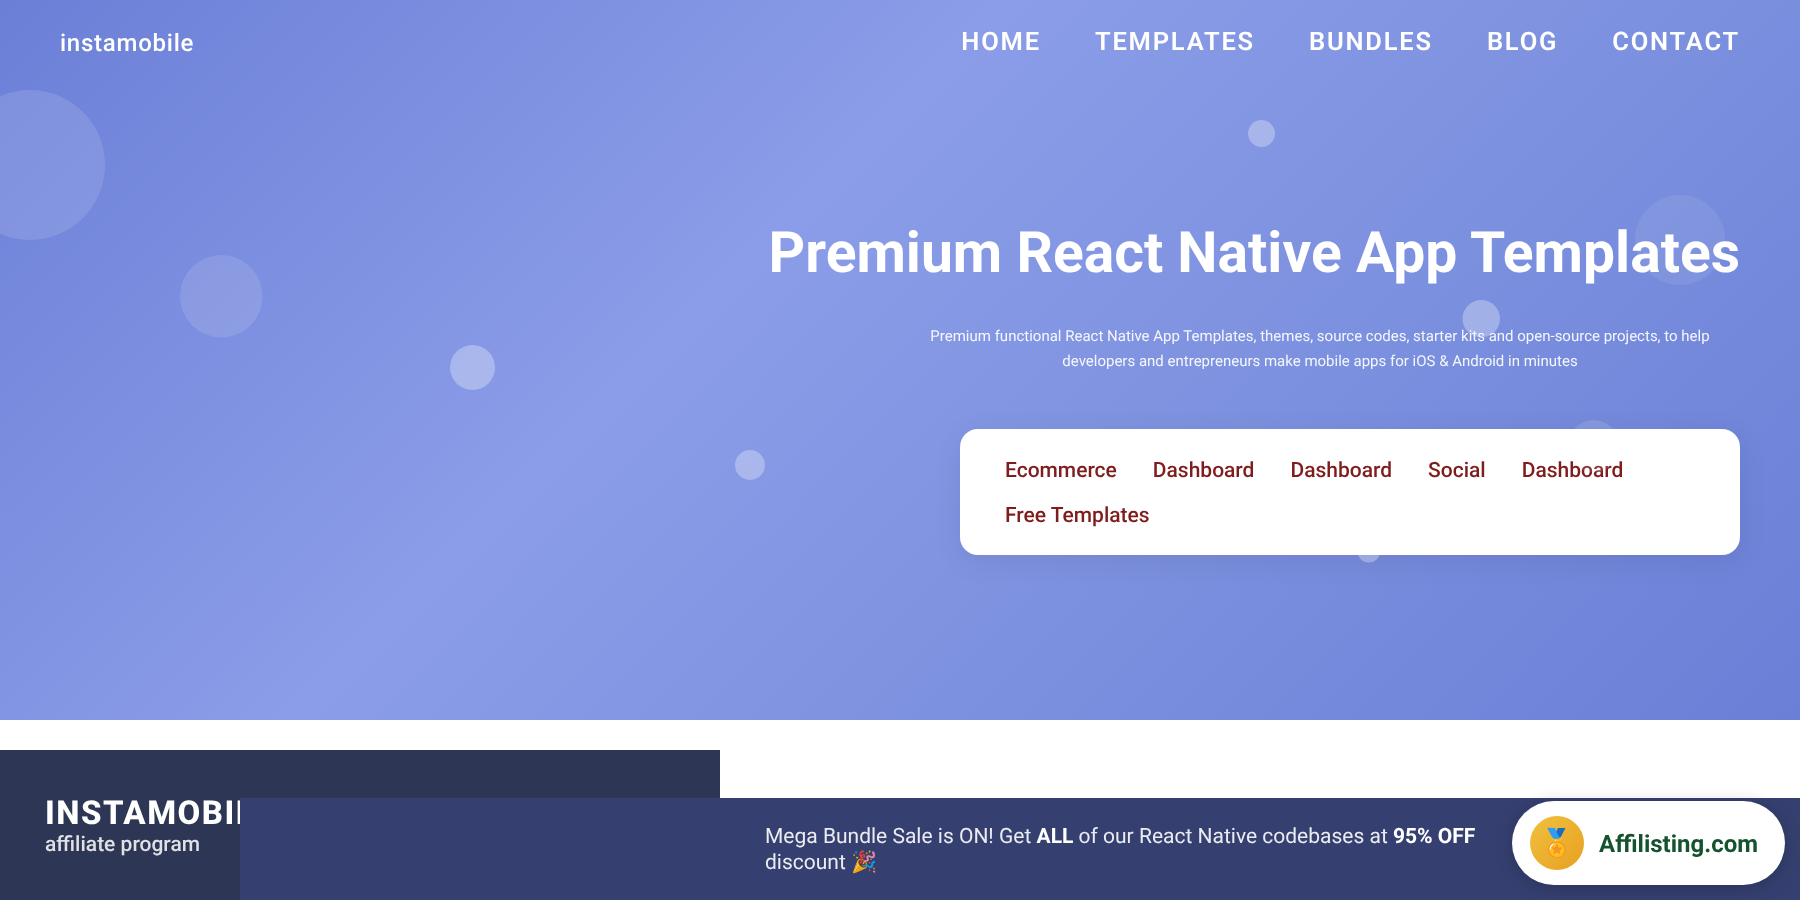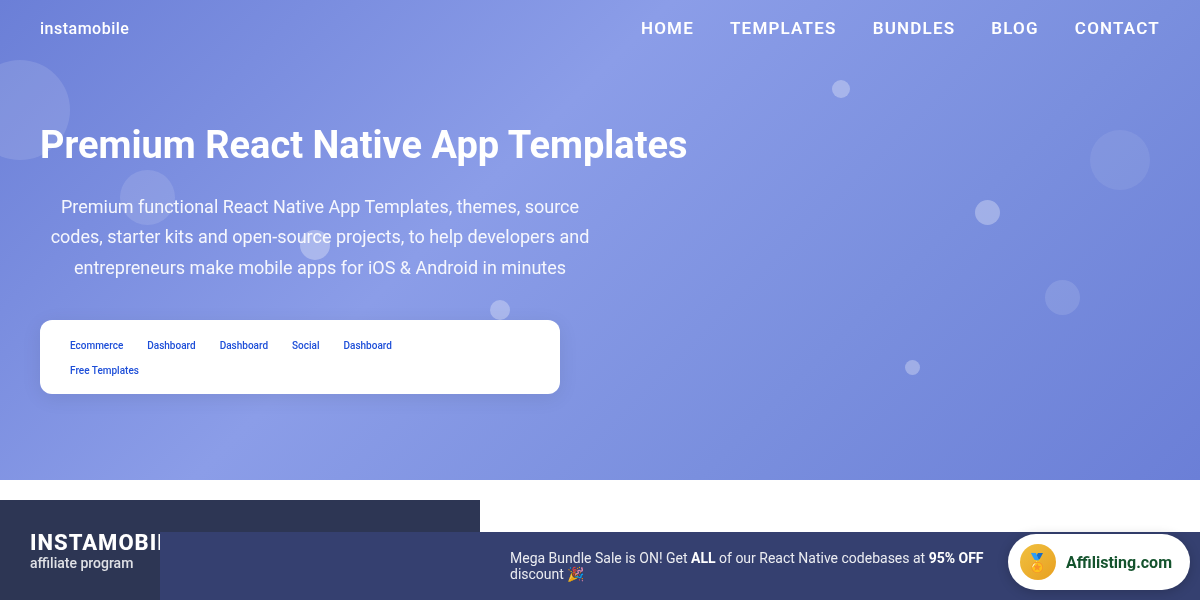--- a/index.html
+++ b/index.html
@@ -66,37 +66,37 @@
       font-weight: 600;
       letter-spacing: 1.2px;
       text-transform: uppercase;
     }
 
     
     .hero-content {
       flex: 1;
       display: flex;
       flex-direction: column;
-      align-items: flex-start;
+      align-items: flex-end;
       justify-content: center;
       text-align: center;
       padding: 0 40px;
       margin-top: -20px;
     }
     .hero-title {
       color: white;
       font-size: 38px;
       font-weight: 700;
       margin-bottom: 22px;
       max-width: 700px;
       line-height: 1.25;
     }
     .hero-subtitle {
       color: rgba(255,255,255,0.92);
-      font-size: 18px;
+      font-size: 10px;
       line-height: 1.7;
       max-width: 560px;
       margin-bottom: 36px;
     }
 
     
     .filter-container {
       background: white;
       border-radius: 12px;
       padding: 18px 30px 16px 30px;
@@ -105,22 +105,22 @@
       gap: 10px;
       box-shadow: 0 4px 20px rgba(0,0,0,0.08);
       min-width: 520px;
     }
     .filter-row {
       display: flex;
       gap: 24px;
       align-items: center;
     }
     .filter-tab {
-      color: #1d4ed8;
-      font-size: 10px;
+      color: #7f1d1d;
+      font-size: 14px;
       font-weight: 500;
       cursor: pointer;
       padding: 2px 0;
       text-decoration: none;
     }
 
     
     .bottom-section {
       position: absolute;
       bottom: 0;

